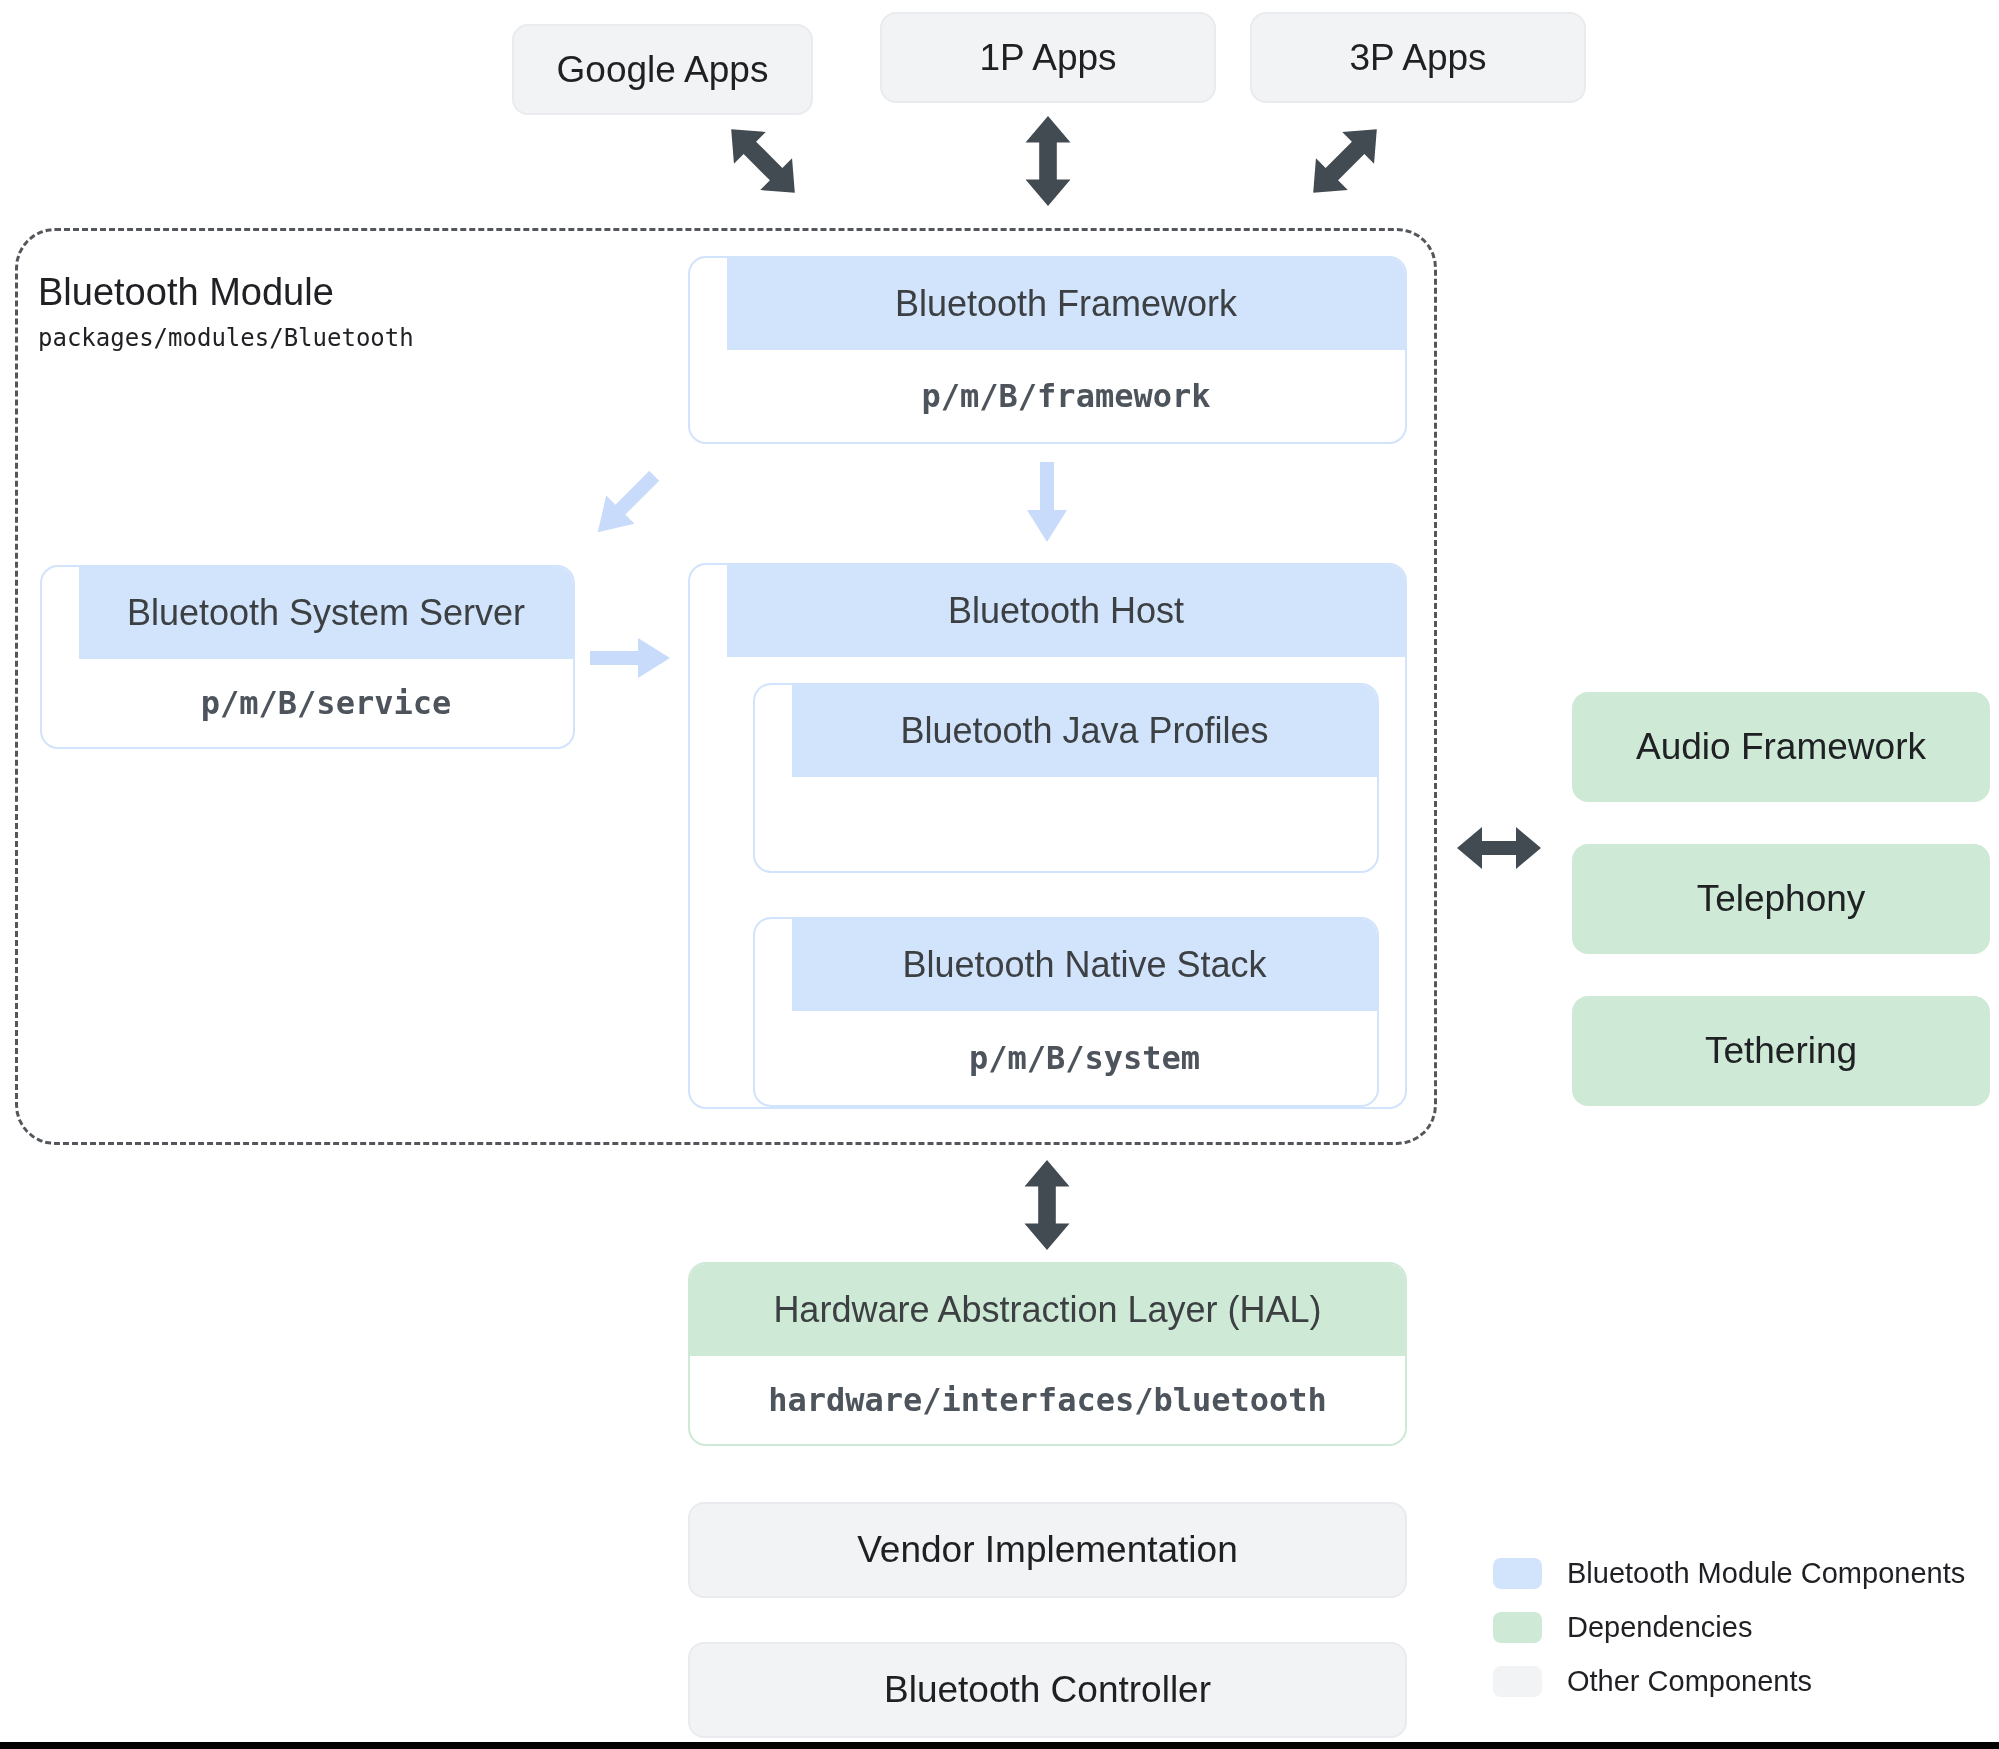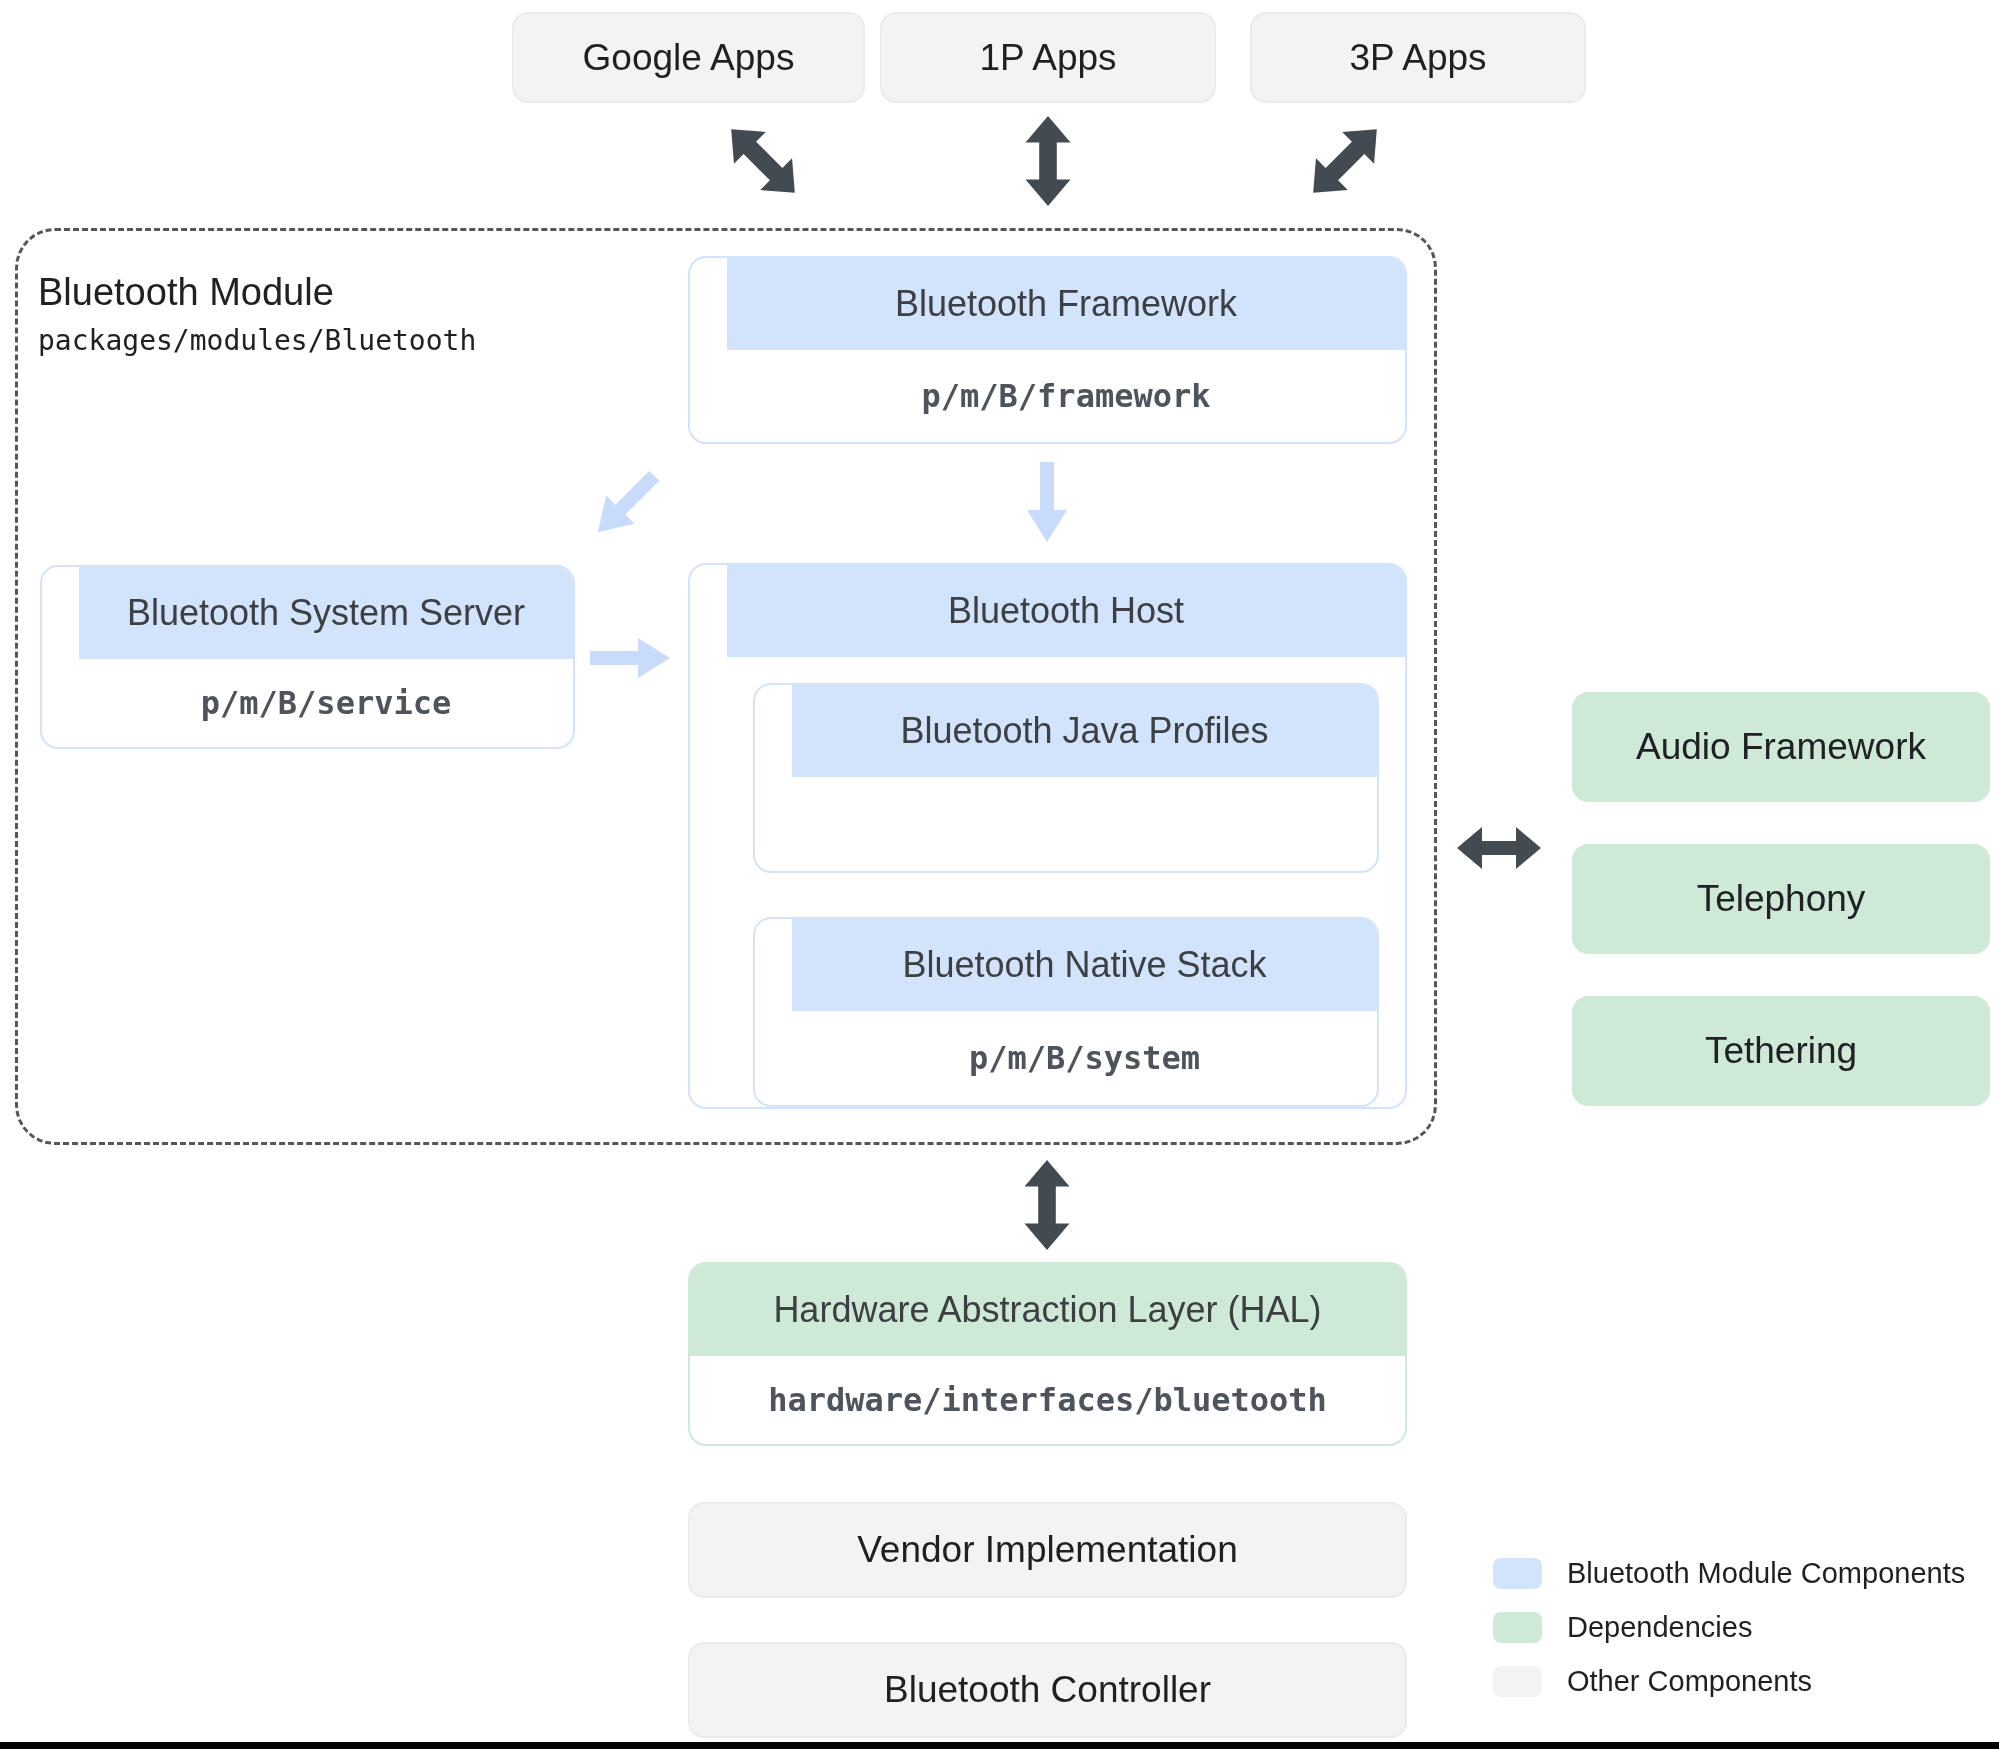--- a/index.html
+++ b/index.html
@@ -54,21 +54,21 @@
 
   
   .module-box{
     border:3px dashed #53575b;
     border-radius:40px;
     background:transparent;
   }
   .module-title{font-size:38px;color:#202124;line-height:1.2;}
   .module-path{
     font-family:"DejaVu Sans Mono", monospace;
-    font-size:28px;color:#202124;margin-top:8px;
+    font-size:24px;color:#202124;margin-top:8px;
   }
 
   
   .dep{
     background:#ceead6;
     border-radius:16px;
     display:flex;align-items:center;justify-content:center;
     font-size:37px;color:#202124;margin-top:24px;
   }
 
@@ -84,21 +84,21 @@
   .swatch{width:49px;height:31px;border-radius:8px;flex:0 0 auto;}
   .llabel{font-size:29px;color:#1f2023;white-space:nowrap;}
 
   .bottom-bar{background:#000000;}
 </style>
 </head>
 <body>
 
 <div class="canvas">
 
-  <div class="pill abs" style="left:512px;top:12px;width:353px;height:91px">
+  <div class="pill abs" style="left:512px;top:24px;width:301px;height:91px">
     <span>Google Apps</span>
   </div>
   <div class="pill abs" style="left:880px;top:12px;width:336px;height:91px">
     <span>1P Apps</span>
   </div>
   <div class="pill abs" style="left:1250px;top:12px;width:336px;height:91px">
     <span>3P Apps</span>
   </div>
 
   <span class="arrow dark abs" style="left:740px;top:116px;width:46px;height:90px;transform:rotate(-45deg)">

